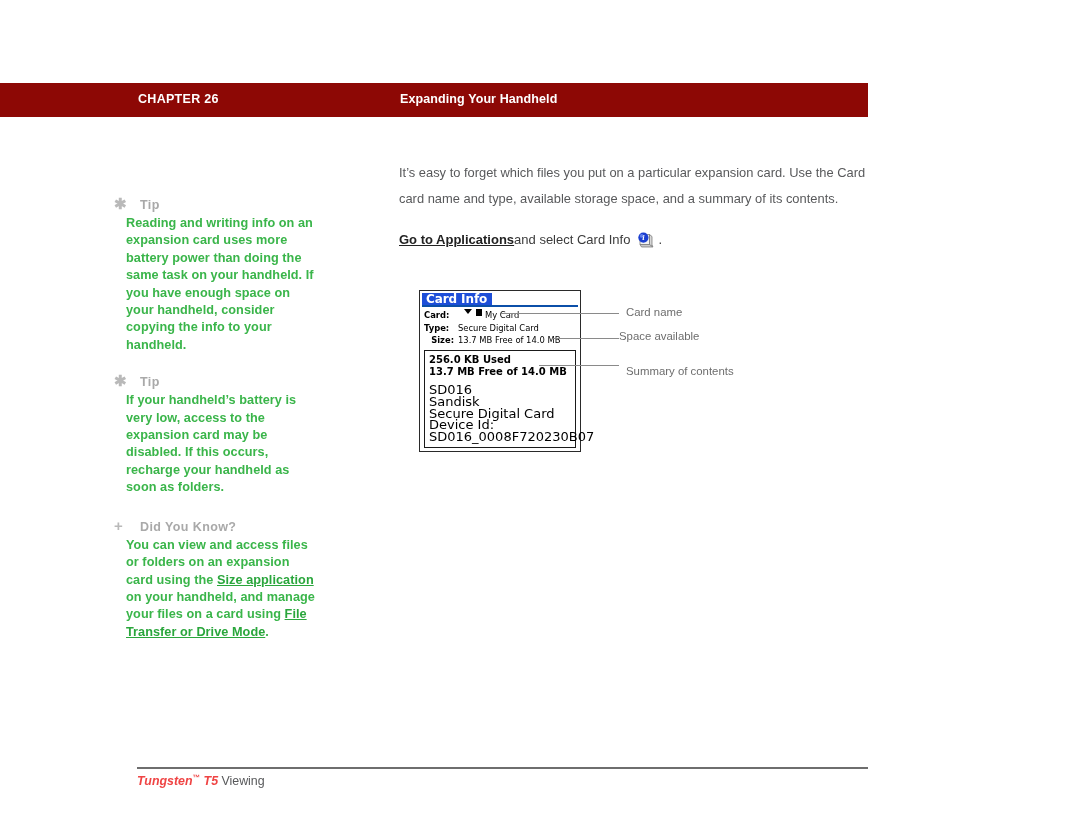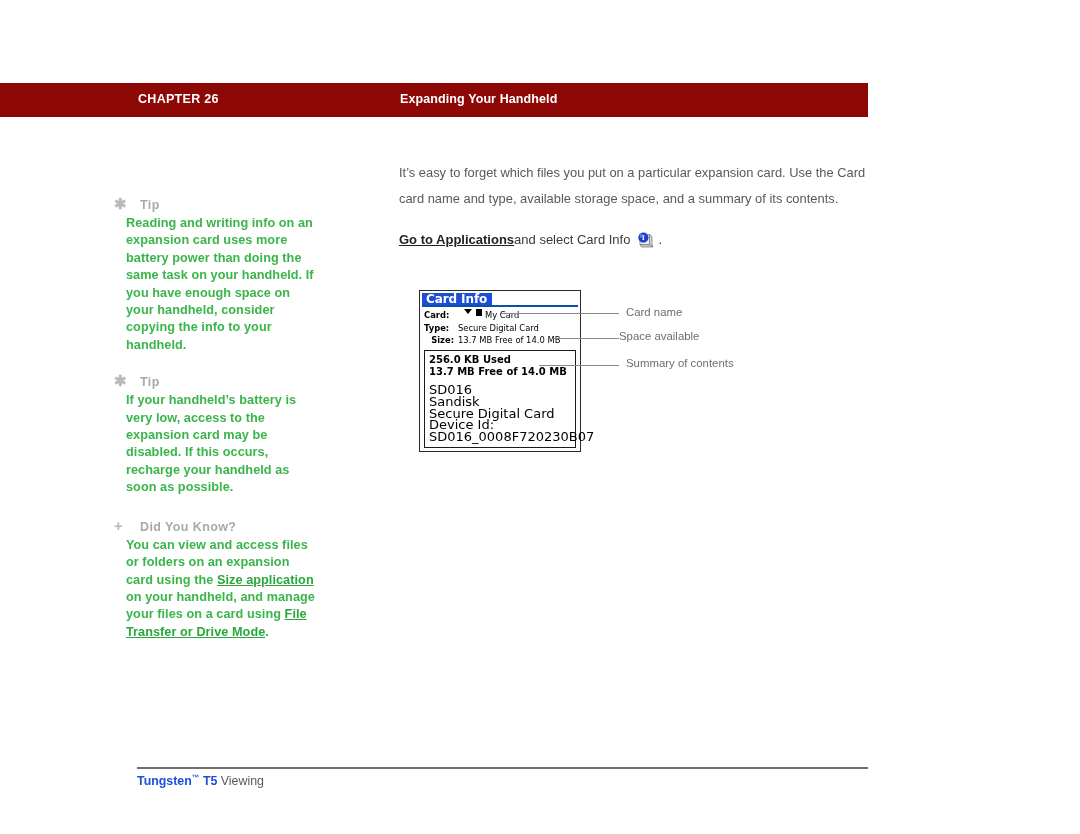--- a/index.html
+++ b/index.html
@@ -127,21 +127,21 @@
   
   .footer-rule {
     position: absolute; left: 137px; top: 767px;
     width: 895px; height: 1.6px; background: #6e6e6e;
   }
   .footer-left {
     position: absolute; left: 137px; top: 773px;
     font-size: 12.4px; color: #58595b;
   }
   .footer-left .tm { font-size: 7.6px; vertical-align: 5px; font-weight: bold; }
-  .footer-left .b { font-weight: bold; color:#1d4ed8; }
+  .footer-left .b { font-weight: bold; color:#ef4444;font-style:italic; }
   .footer-page {
     position: absolute; left: 1005px; top: 775px;
     font-size: 10.6px; color: #6b6b6b; width: 30px; text-align: right;
   }
 </style>
 </head>
 <body>
 
 <div class="page">
 
@@ -157,21 +157,21 @@
         <span>Tip</span>
       </div>
       <div class="side-body">Reading and writing info on an expansion card uses more battery power than doing the same task on your handheld. If you have enough space on your handheld, consider copying the info to your handheld.</div>
     </div>
 
     <div class="side-block" style="margin-top:19px;">
       <div class="side-head">
         <span class="side-mark">✱</span>
         <span>Tip</span>
       </div>
-      <div class="side-body">If your handheld’s battery is very low, access to the expansion card may be disabled. If this occurs, recharge your handheld as soon as possible.</div>
+      <div class="side-body">If your handheld’s battery is very low, access to the expansion card may be disabled. If this occurs, recharge your handheld as soon as folders.</div>
     </div>
 
     <div class="side-block" style="margin-top:21px;">
       <div class="side-head">
         <span class="side-mark">+</span>
         <span>Did You Know?</span>
       </div>
       <div class="side-body"><span>You can view and access files or folders on an expansion card using the </span><a class="lnk" href="#">Size application</a><span> on your handheld, and manage your files on a card using </span><a class="lnk" href="#">File Transfer or Drive Mode</a><span>.</span></div>
     </div>
 
@@ -231,19 +231,19 @@
     </div>
   </div>
 
   <div class="callout-line" style="left:501px; top:313px; width:118px;"></div>
   <div class="callout-text" style="left:626px; top:306px;">Card name</div>
 
   <div class="callout-line" style="left:553px; top:338px; width:66px;"></div>
   <div class="callout-text" style="left:619px; top:330px;">Space available</div>
 
   <div class="callout-line" style="left:539px; top:365px; width:80px;"></div>
-  <div class="callout-text" style="left:626px; top:357px;">Summary of contents</div>
+  <div class="callout-text" style="left:626px; top:365px;">Summary of contents</div>
 
   <div class="footer-rule"></div>
   <div class="footer-left"><span class="b">Tungsten</span><span class="tm b">™</span><span class="b"> T5</span><span> Viewing</span></div>
   <div class="footer-page">573</div>
 
 </div>
 
 </body></html>

